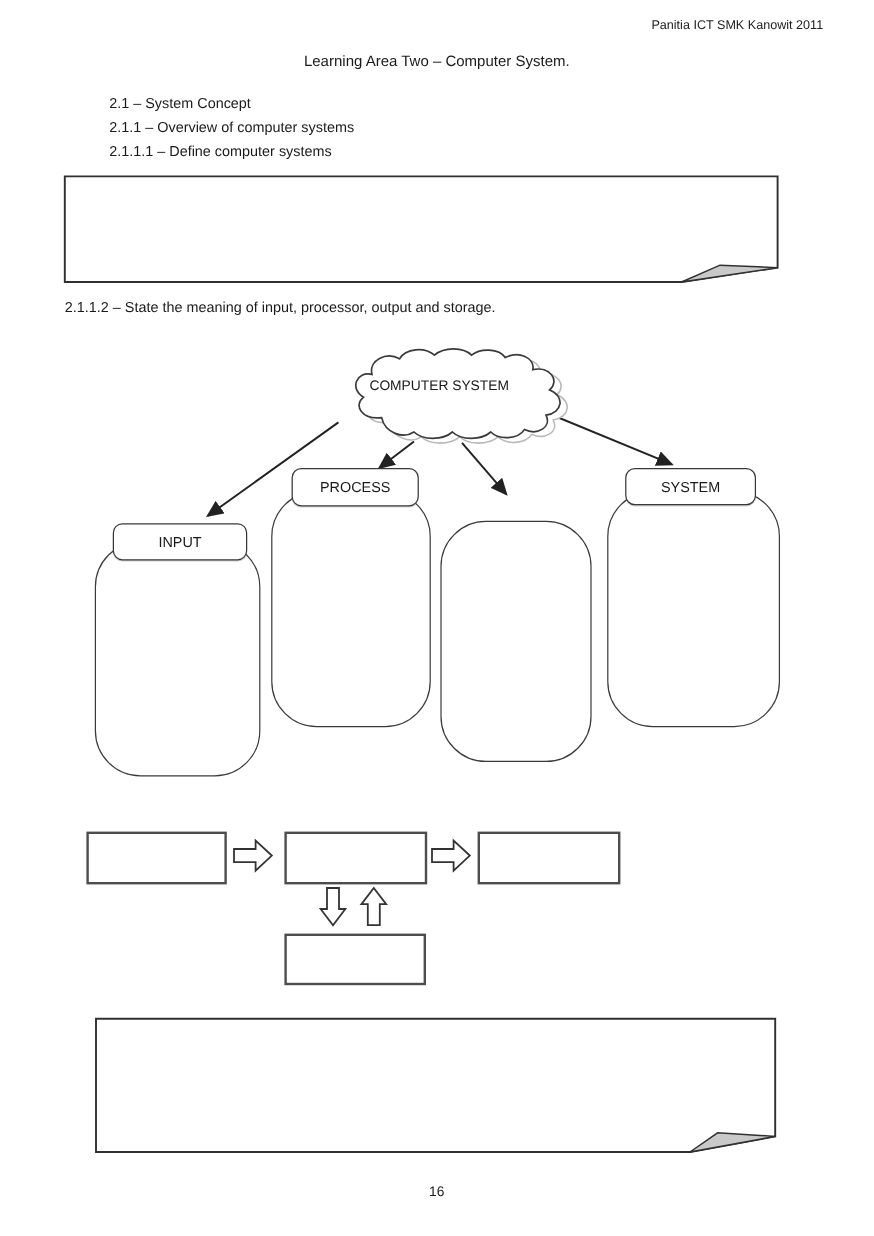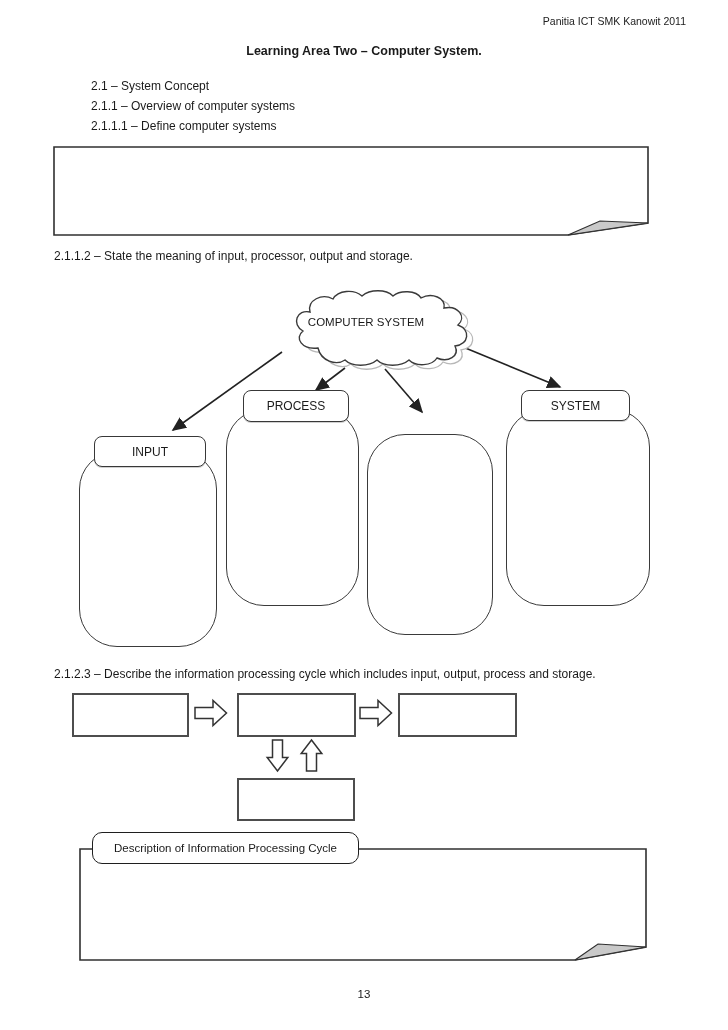--- a/index.html
+++ b/index.html
@@ -3,21 +3,21 @@
 <meta charset="utf-8">
 <style>
   html,body{margin:0;padding:0;background:#ffffff;}
   #page{
     position:relative;width:728px;height:1030px;background:#ffffff;overflow:hidden;
     font-family:"Liberation Sans",sans-serif;color:#1a1a1a;padding-left:16px;
   }
   .abs{position:absolute;}
   .txt{white-space:nowrap;}
   .header-credit{top:15px;right:58px;font-size:10.5px;color:#222;}
-  .page-title{top:44px;left:0;width:728px;text-align:center;font-size:12.5px;font-weight:bold;}
+  .page-title{top:44px;left:0;width:728px;text-align:center;font-size:12.5px;font-weight:normal;}
   .obj{left:54px;font-size:12px;margin-left:37px;}
   .obj1{top:79px;}.obj2{top:99px;text-align:right;}.obj3{top:119px;}
   .s2112{left:54px;top:249px;font-size:12px;}
   .s2123{left:54px;top:667px;font-size:12px;}
   .cloud-label{left:286px;top:316px;width:160px;text-align:center;font-size:11.5px;}
   .tallbox{background:#fff;border:1.4px solid #3a3a3a;border-radius:38px;}
   .tall-input{left:79px;top:451px;width:136px;height:194px;}
   .tall-process{left:226px;top:409px;width:131px;height:195px;}
   .tall-output{left:367px;top:434px;width:124px;height:199px;}
   .tall-storage{left:506px;top:409px;width:142px;height:195px;}
@@ -78,21 +78,20 @@
 
   <div class="abs tallbox tall-input"></div>
   <div class="abs tallbox tall-process"></div>
   <div class="abs tallbox tall-output"></div>
   <div class="abs tallbox tall-storage"></div>
 
   <div class="abs nodebox node-input">INPUT</div>
   <div class="abs nodebox node-process">PROCESS</div>
   <div class="abs nodebox node-storage">SYSTEM</div>
 
-  <div class="abs txt s2123">2.1.2.3 – Describe the information processing cycle which includes input, output, process and storage.</div>
 
   <div class="abs flowbox flow-a"></div>
   <div class="abs flowbox flow-b"></div>
   <div class="abs flowbox flow-c"></div>
   <div class="abs flowbox flow-d"></div>
 
   <svg class="abs" style="left:194px;top:699px;" width="34" height="28" viewBox="0 0 34 28">
     <polygon points="1,8.5 19,8.5 19,1.5 32.5,14 19,26.5 19,19.5 1,19.5" fill="#fff" stroke="#333" stroke-width="1.5"></polygon>
   </svg>
   <svg class="abs" style="left:359px;top:699px;" width="34" height="28" viewBox="0 0 34 28">
@@ -102,16 +101,15 @@
     <polygon points="6.5,1 16.5,1 16.5,18.5 21.8,18.5 11.5,32 1.2,18.5 6.5,18.5" fill="#fff" stroke="#333" stroke-width="1.5"></polygon>
   </svg>
   <svg class="abs" style="left:300px;top:739px;" width="23" height="33" viewBox="0 0 23 33">
     <polygon points="11.5,1 21.8,14.5 16.5,14.5 16.5,32 6.5,32 6.5,14.5 1.2,14.5" fill="#fff" stroke="#333" stroke-width="1.5"></polygon>
   </svg>
 
   <svg class="abs" style="left:79px;top:848px;" width="570" height="115" viewBox="0 0 570 115">
     <polygon points="1,1 567,1 567,99 496,112 1,112" fill="#ffffff" stroke="#303030" stroke-width="1.6"></polygon>
     <polygon points="496,112 519,96 567,99" fill="#c9c9c9" stroke="#303030" stroke-width="1.2"></polygon>
   </svg>
-  <div class="abs desc-label">Description of Information Processing Cycle</div>
 
-  <div class="abs page-number">13</div>
+  <div class="abs page-number">16</div>
 </div>
 
 </body></html>

